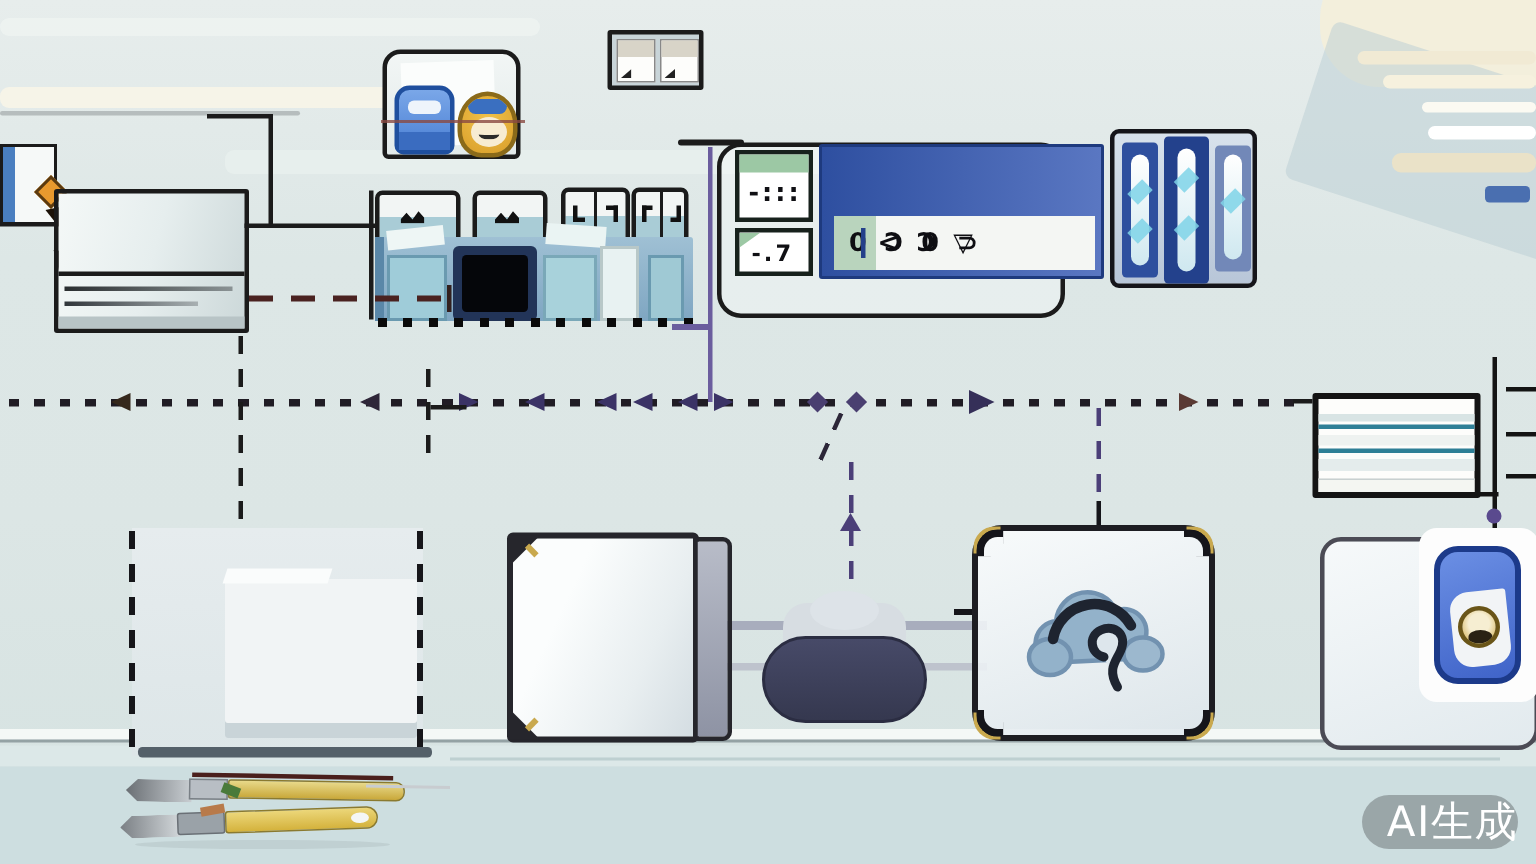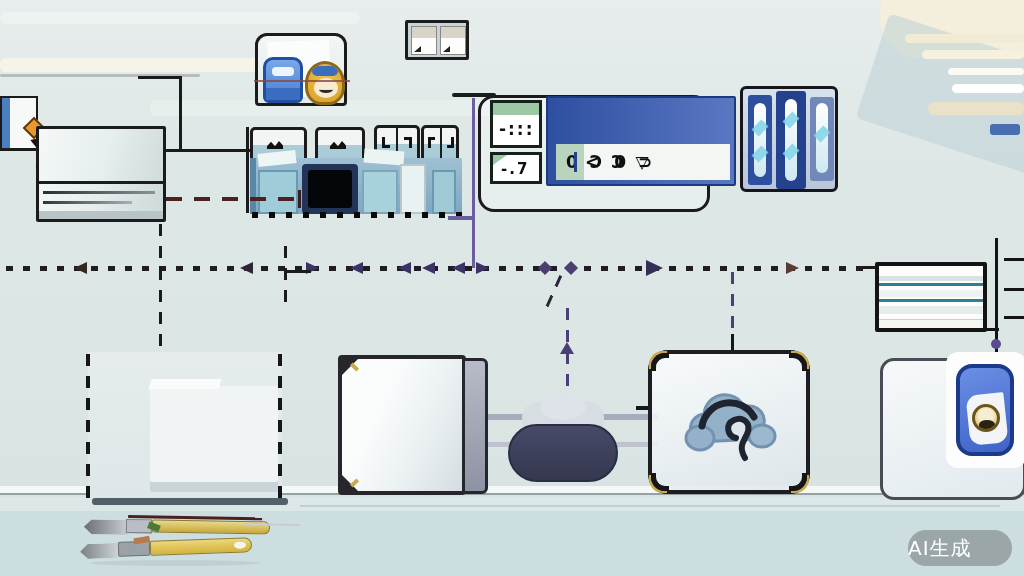--- a/index.html
+++ b/index.html
@@ -18,22 +18,22 @@
   .box{border:3px solid #1b1b1b;}
   .card{border:3px solid #1b1b1b;border-radius:5px;background:linear-gradient(180deg,#f2f5f4 48%,#a9ccd6 48%);}
   .sq{width:16px;height:9px;background:#111;clip-path:polygon(0 70%,25% 20%,50% 70%,75% 10%,100% 60%,100% 100%,0 100%);}
   .glyph{position:static;font-weight:bold;color:#101014;}
   .gridrow{display:flex;align-items:center;}
   .gridrow span{position:static;font-weight:bold;color:#0e0e12;font-size:17px;letter-spacing:3px;white-space:nowrap;}
   .cell2{border-left:3px solid #24408a;padding-left:8px;margin-left:8px;}
   .crys{width:12px;background:linear-gradient(180deg,#ffffff,#cfe8f0);border-radius:6px;}
   .facet{width:10px;height:14px;background:#7fd4e8;opacity:.85;transform:rotate(45deg);}
   .corner{width:18px;height:18px;}
-  .wm{display:flex;align-items:center;justify-content:flex-start;border-radius:18px;
-      background:rgba(140,150,152,.78);color:#fff;font-size:20px;letter-spacing:1px;}
+  .wm{display:flex;align-items:center;justify-content:flex-end;border-radius:18px;
+      background:rgba(140,150,152,.78);color:#fff;font-size:28px;letter-spacing:1px;}
 </style>
 </head>
 <body>
 
 <div id="stage">
 
   <div class="streak" style="left:0;top:12px;width:360px;height:12px;background:#edf3f1;opacity:.9;"></div>
   <div class="streak" style="left:0;top:58px;width:310px;height:14px;background:#f6f4e8;"></div>
   <div class="streak" style="left:0;top:74px;width:200px;height:3px;background:#8a8f92;opacity:.5;"></div>
   <div class="streak" style="left:150px;top:100px;width:560px;height:16px;background:#e9f0ee;opacity:.8;"></div>

